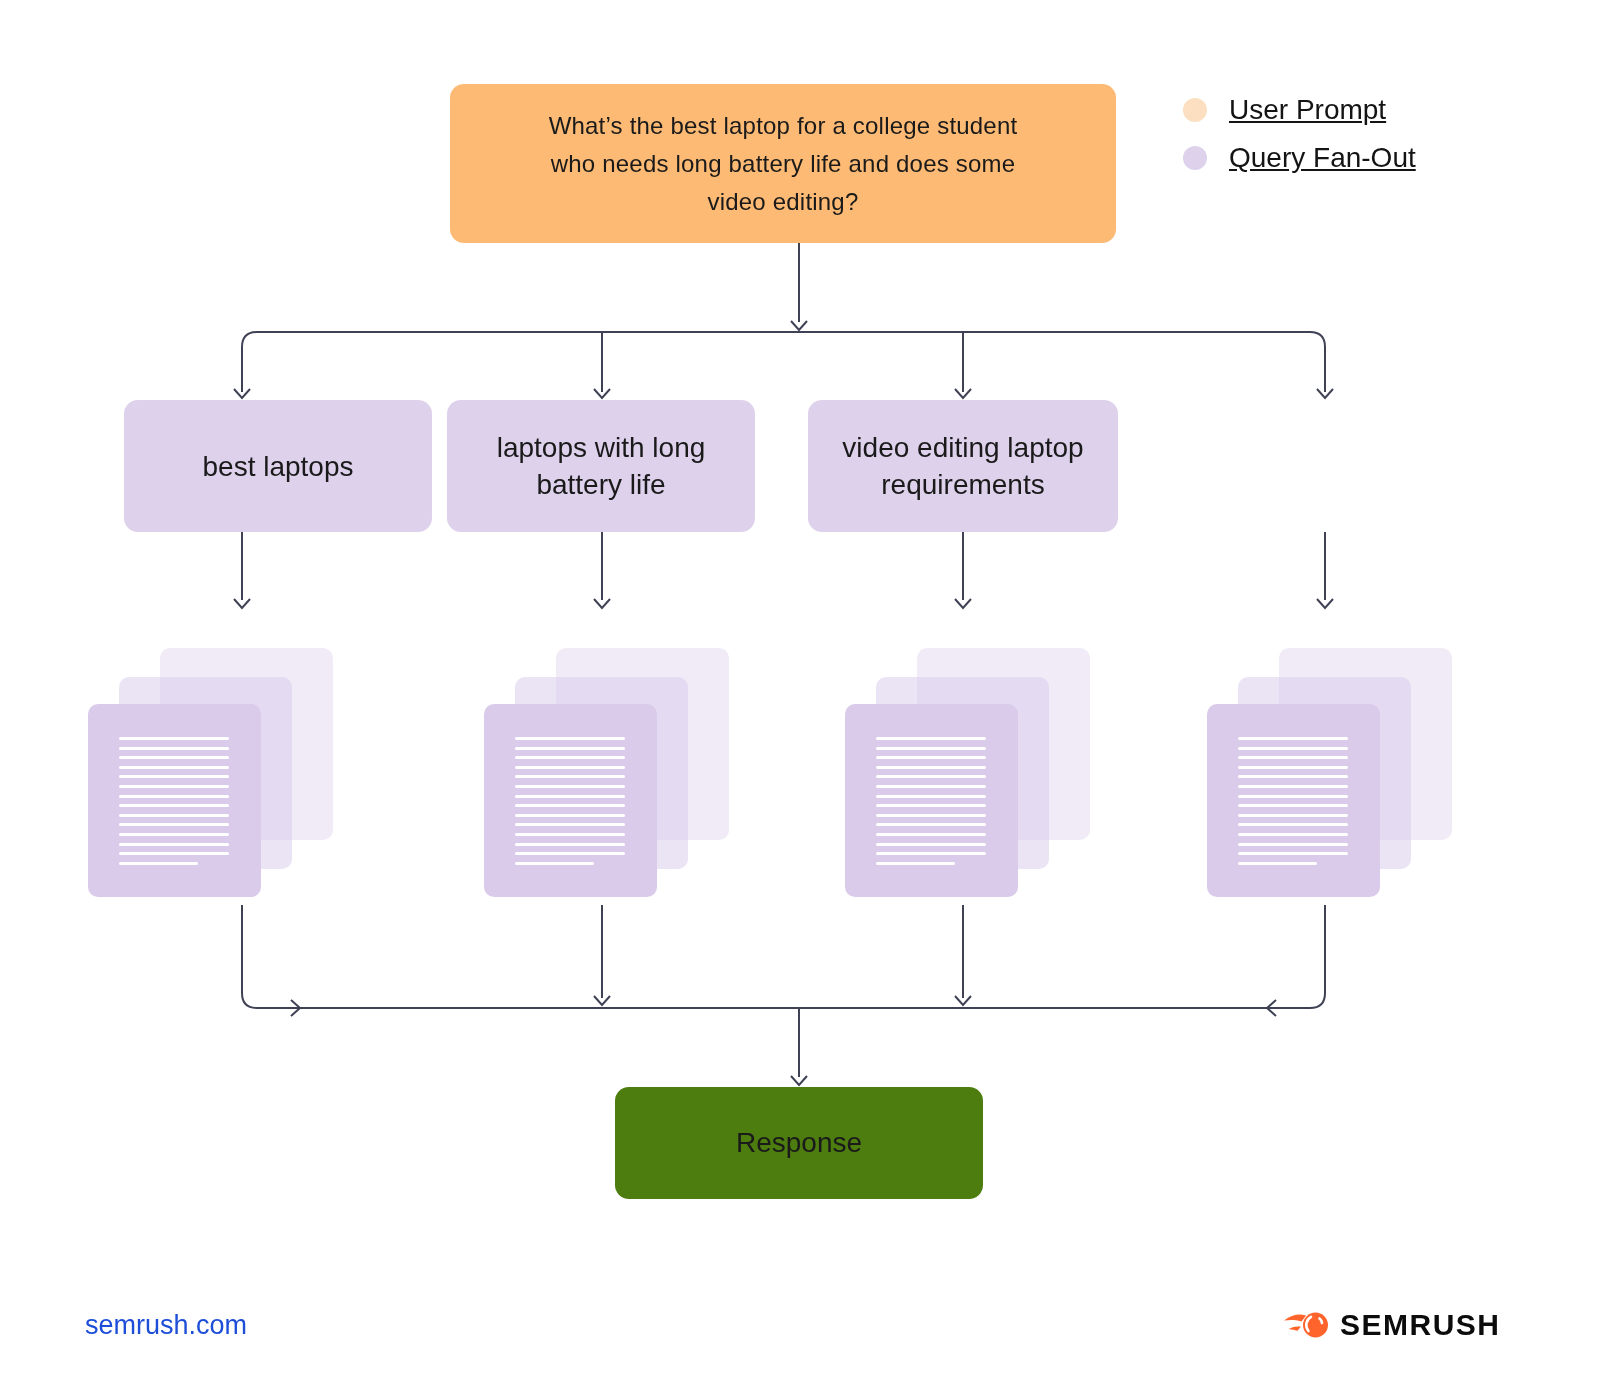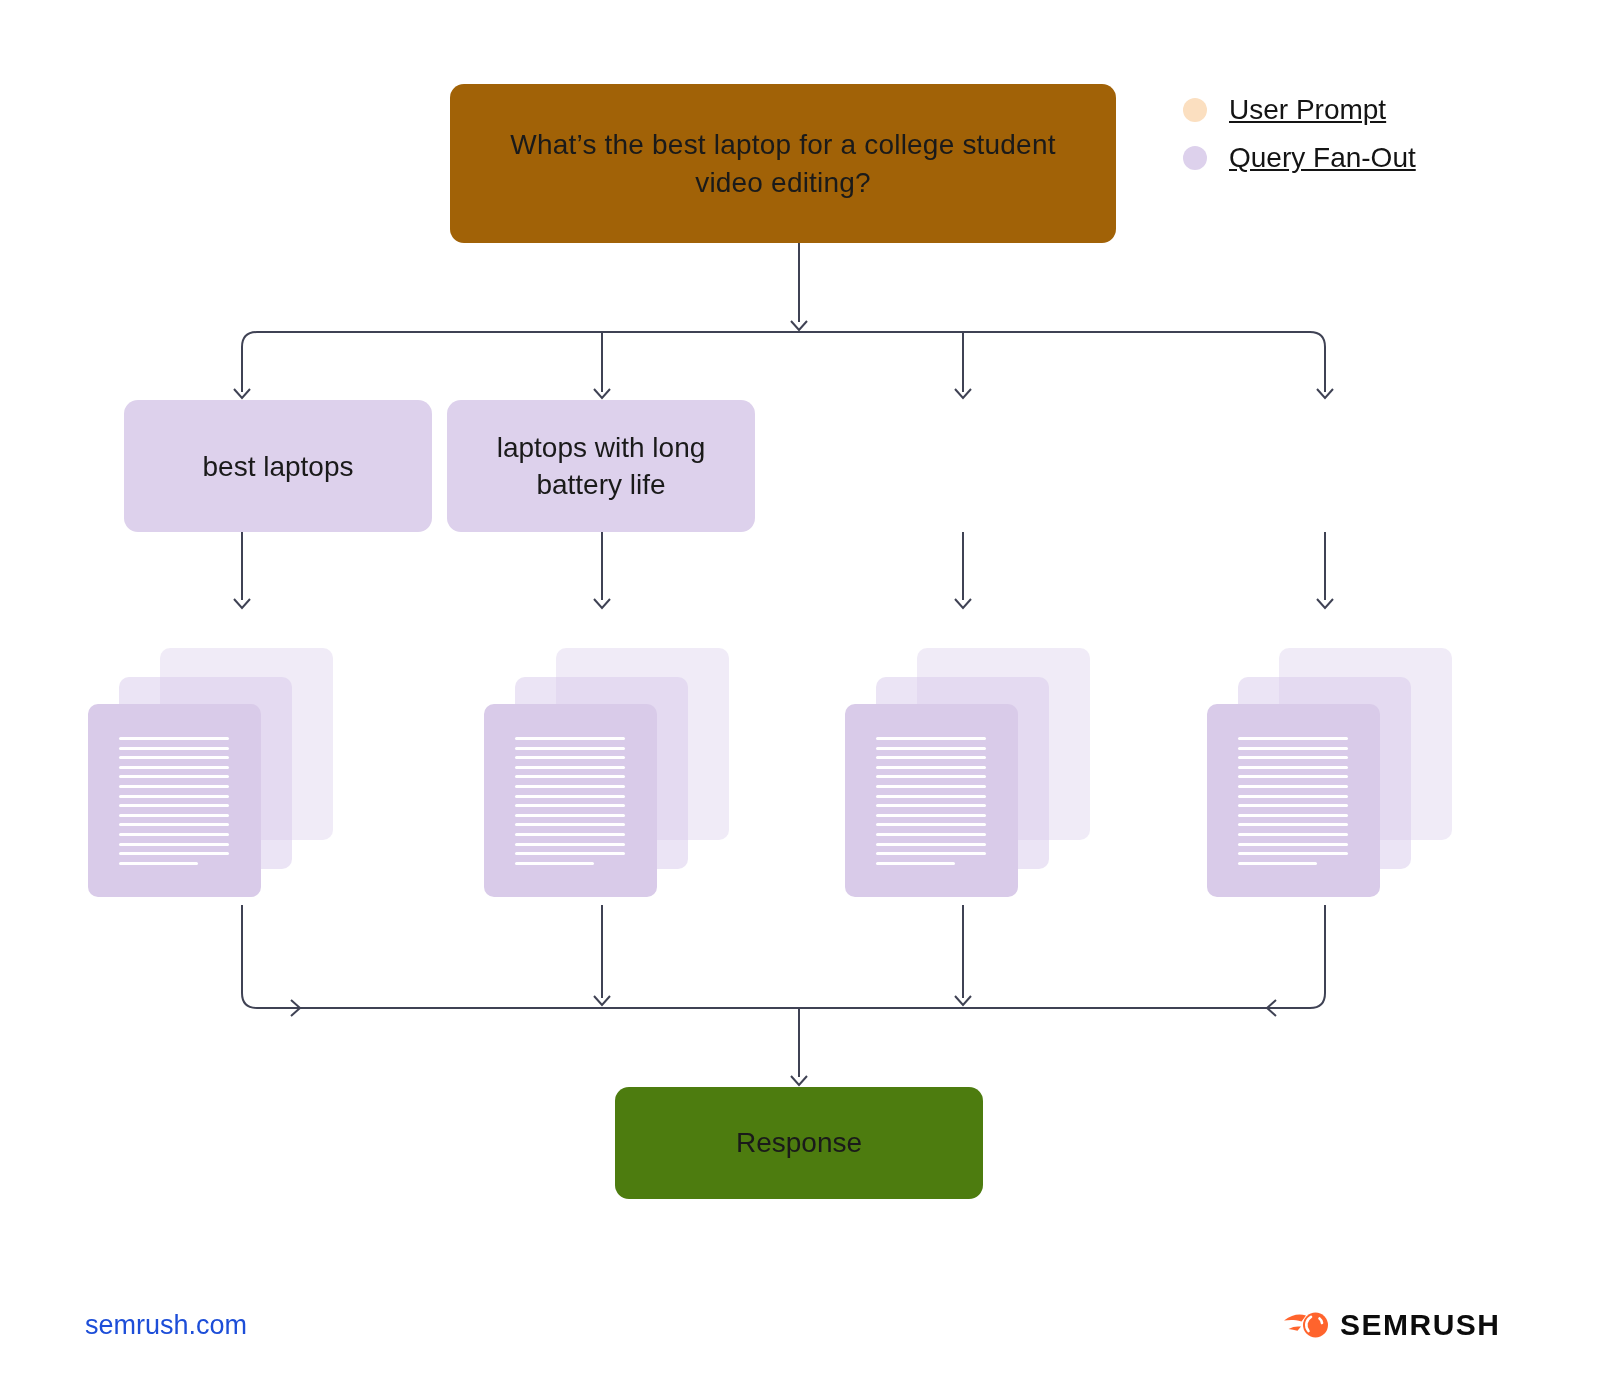--- a/index.html
+++ b/index.html
@@ -3,22 +3,22 @@
 <meta charset="utf-8">
 <style>
   html,body{margin:0;padding:0;background:#ffffff;}
   .canvas{
     position:relative;width:1600px;height:1373px;background:#ffffff;overflow:hidden;
     font-family:"Liberation Sans","DejaVu Sans",sans-serif;color:#1a1a1a;
   }
   svg.connectors{position:absolute;left:0;top:0;z-index:0;}
   .node{position:absolute;z-index:1;display:flex;flex-direction:column;justify-content:center;
         align-items:center;text-align:center;border-radius:14px;}
-  .prompt-box{left:450px;top:84px;width:666px;height:159px;background:#a16207;
-        font-size:28px;line-height:38px;letter-spacing:.2px;text-align:right;}
+  .prompt-box{left:450px;top:84px;width:666px;height:159px;background:#fdba74;
+        font-size:24px;line-height:38px;letter-spacing:.2px;text-align:right;}
   .query-box{top:400px;height:132px;background:#DDD1EC;font-size:28px;line-height:37px;}
   .query-1{left:88px;width:308px;margin-left:36px;}
   .query-2{left:447px;width:308px;}
   .query-3{left:808px;width:310px;}
   .query-4{left:1171px;width:309px;}
   .response-box{left:615px;top:1087px;width:368px;height:112px;background:#4d7c0f;
         font-size:28px;}
   .legend{position:absolute;left:1183px;top:86px;z-index:1;}
   .legend-row{display:flex;align-items:center;height:48px;}
   .legend-dot{width:24px;height:24px;border-radius:50%;margin-right:22px;flex:0 0 auto;}
@@ -73,20 +73,21 @@
     <polyline points="955,996 963,1005 971,996"></polyline>
     <polyline points="291,1000 300,1008 291,1016"></polyline>
     <polyline points="1276,1000 1267,1008 1276,1016"></polyline>
 
     <path d="M799,1008 V1077"></path>
     <polyline points="791,1076 799,1085 807,1076"></polyline>
   </svg>
 
   <div class="node prompt-box">
     <span>What’s the best laptop for a college student</span>
+    <span>who needs long battery life and does some</span>
     <span>video editing?</span>
   </div>
 
   <div class="legend">
     <div class="legend-row">
       <span class="legend-dot dot-orange"></span>
       <span class="legend-label">User Prompt</span>
     </div>
     <div class="legend-row">
       <span class="legend-dot dot-purple"></span>
@@ -94,20 +95,24 @@
     </div>
   </div>
 
   <div class="node query-box query-1">
     <span>best laptops</span>
   </div>
   <div class="node query-box query-2">
     <span>laptops with long</span>
     <span>battery life</span>
   </div>
+  <div class="node query-box query-3">
+    <span>video editing laptop</span>
+    <span>requirements</span>
+  </div>
 
   <div class="doc-stack stack-1">
     <div class="doc doc-back"></div>
     <div class="doc doc-mid"></div>
     <div class="doc doc-front">
         <div class="doc-line"></div>
         <div class="doc-line"></div>
         <div class="doc-line"></div>
         <div class="doc-line"></div>
         <div class="doc-line"></div>

